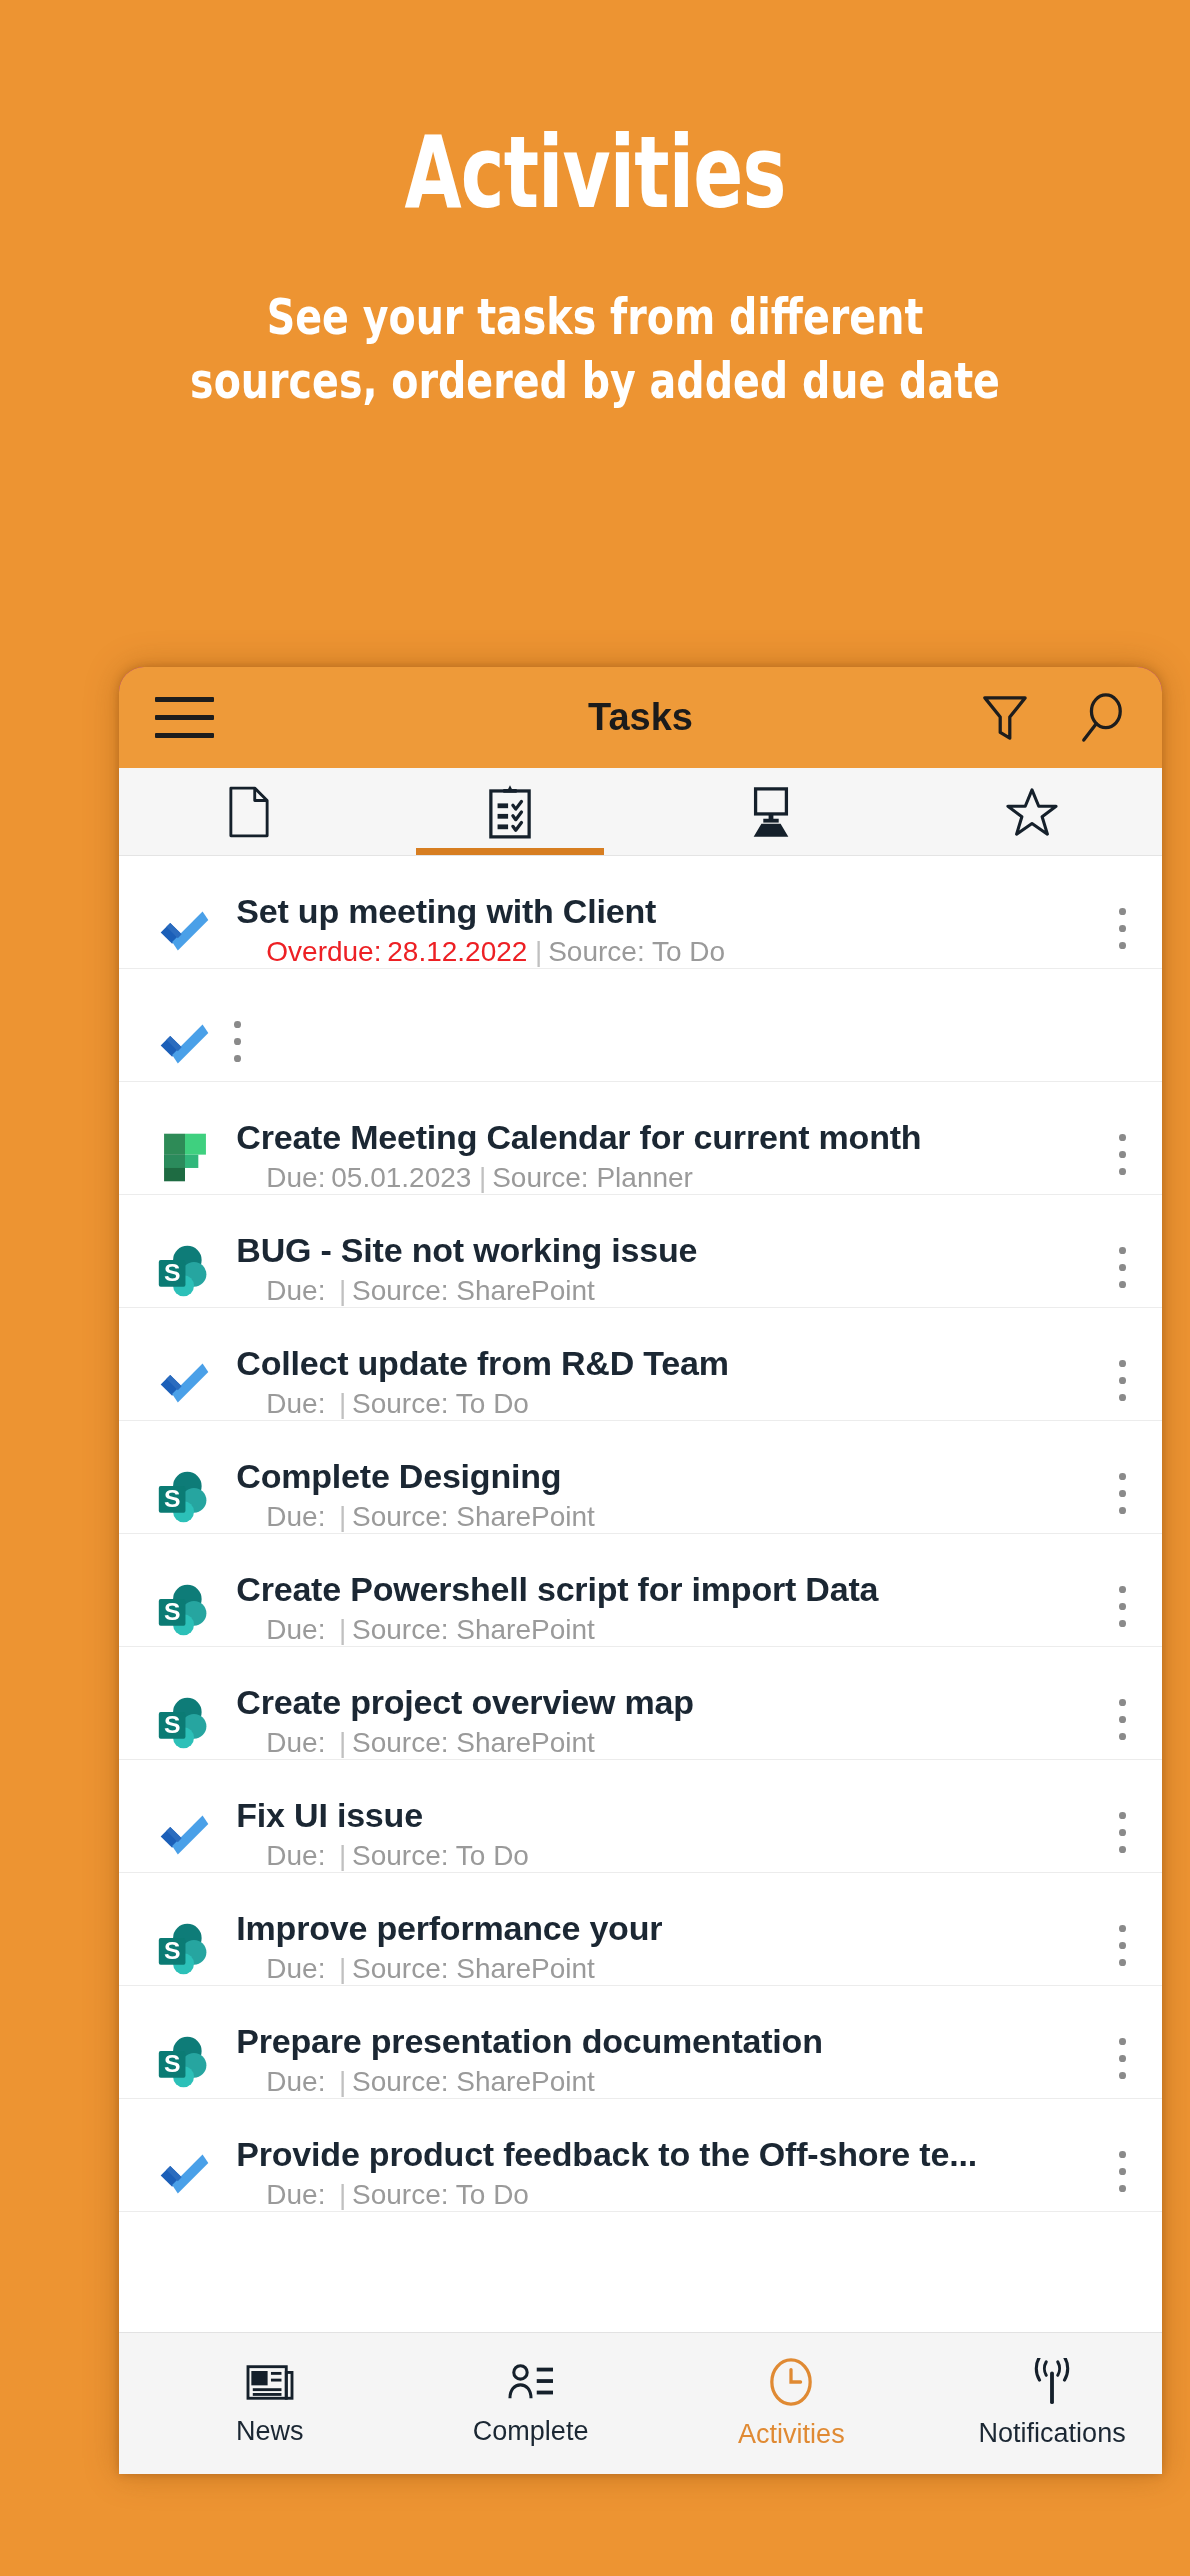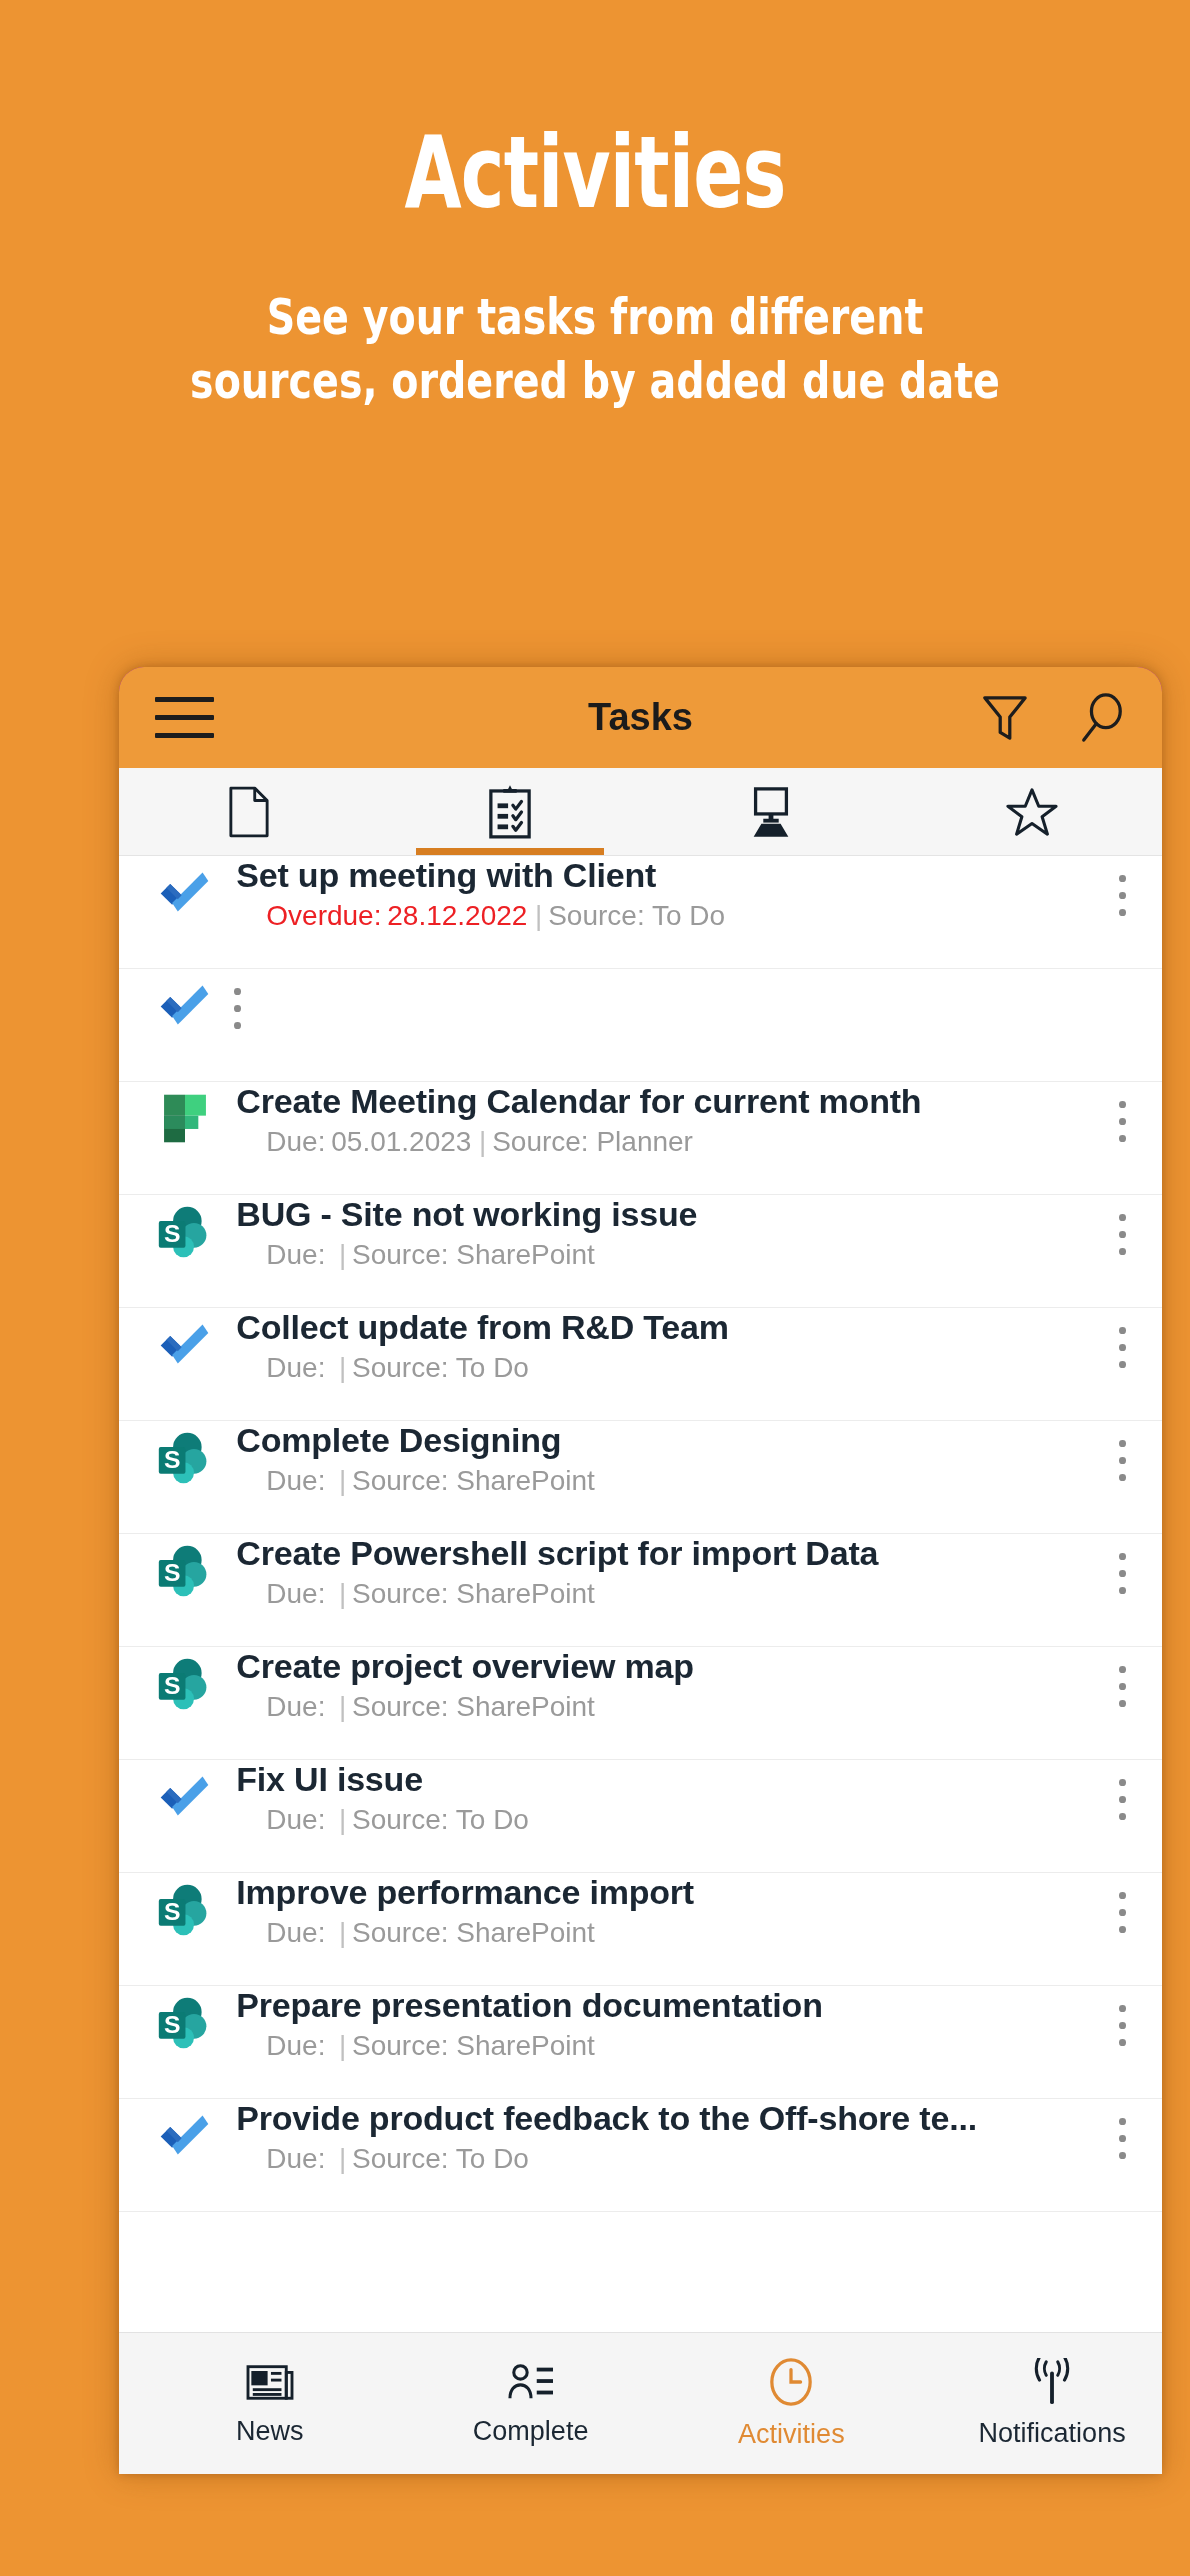--- a/index.html
+++ b/index.html
@@ -108,21 +108,21 @@
 
   
   .tasklist {
     flex: 1 1 auto;
     background: #FFFFFF;
     overflow: hidden;
   }
   .task {
     height: 113px;
     display: flex;
-    align-items: flex-start;
+    align-items: flex-end;
     padding: 0 23px 0 29px;
     border-bottom: 1px solid #ECECEC;
   }
   .task-icon {
     flex: 0 0 73px;
     height: 73px;
     display: flex;
     align-items: center;
     justify-content: center;
   }
@@ -456,21 +456,21 @@
       <span class="task-icon">
         <svg width="59" height="59" viewBox="0 0 62 62">
             <circle cx="34" cy="20" r="15" fill="#0E7C78"></circle>
             <circle cx="41" cy="35" r="13" fill="#26A5A0"></circle>
             <circle cx="30" cy="47" r="11" fill="#2CC0B8"></circle>
             <rect x="4" y="20" width="28" height="28" rx="2" fill="#0B7B74"></rect>
             <text x="18" y="42" font-family="Liberation Sans, sans-serif" font-size="26" font-weight="700" fill="#FFFFFF" text-anchor="middle">S</text>
           </svg>
       </span>
       <div class="task-body">
-        <div class="task-title">Improve performance import</div>
+        <div class="task-title">Improve performance your</div>
         <div class="task-meta">
           <span class="lbl">Due:</span><span class="val"></span><span class="sep">|</span><span>Source: SharePoint</span>
         </div>
       </div>
       <div class="kebab">
           <i></i>
           <i></i>
           <i></i>
         </div>
     </div>

